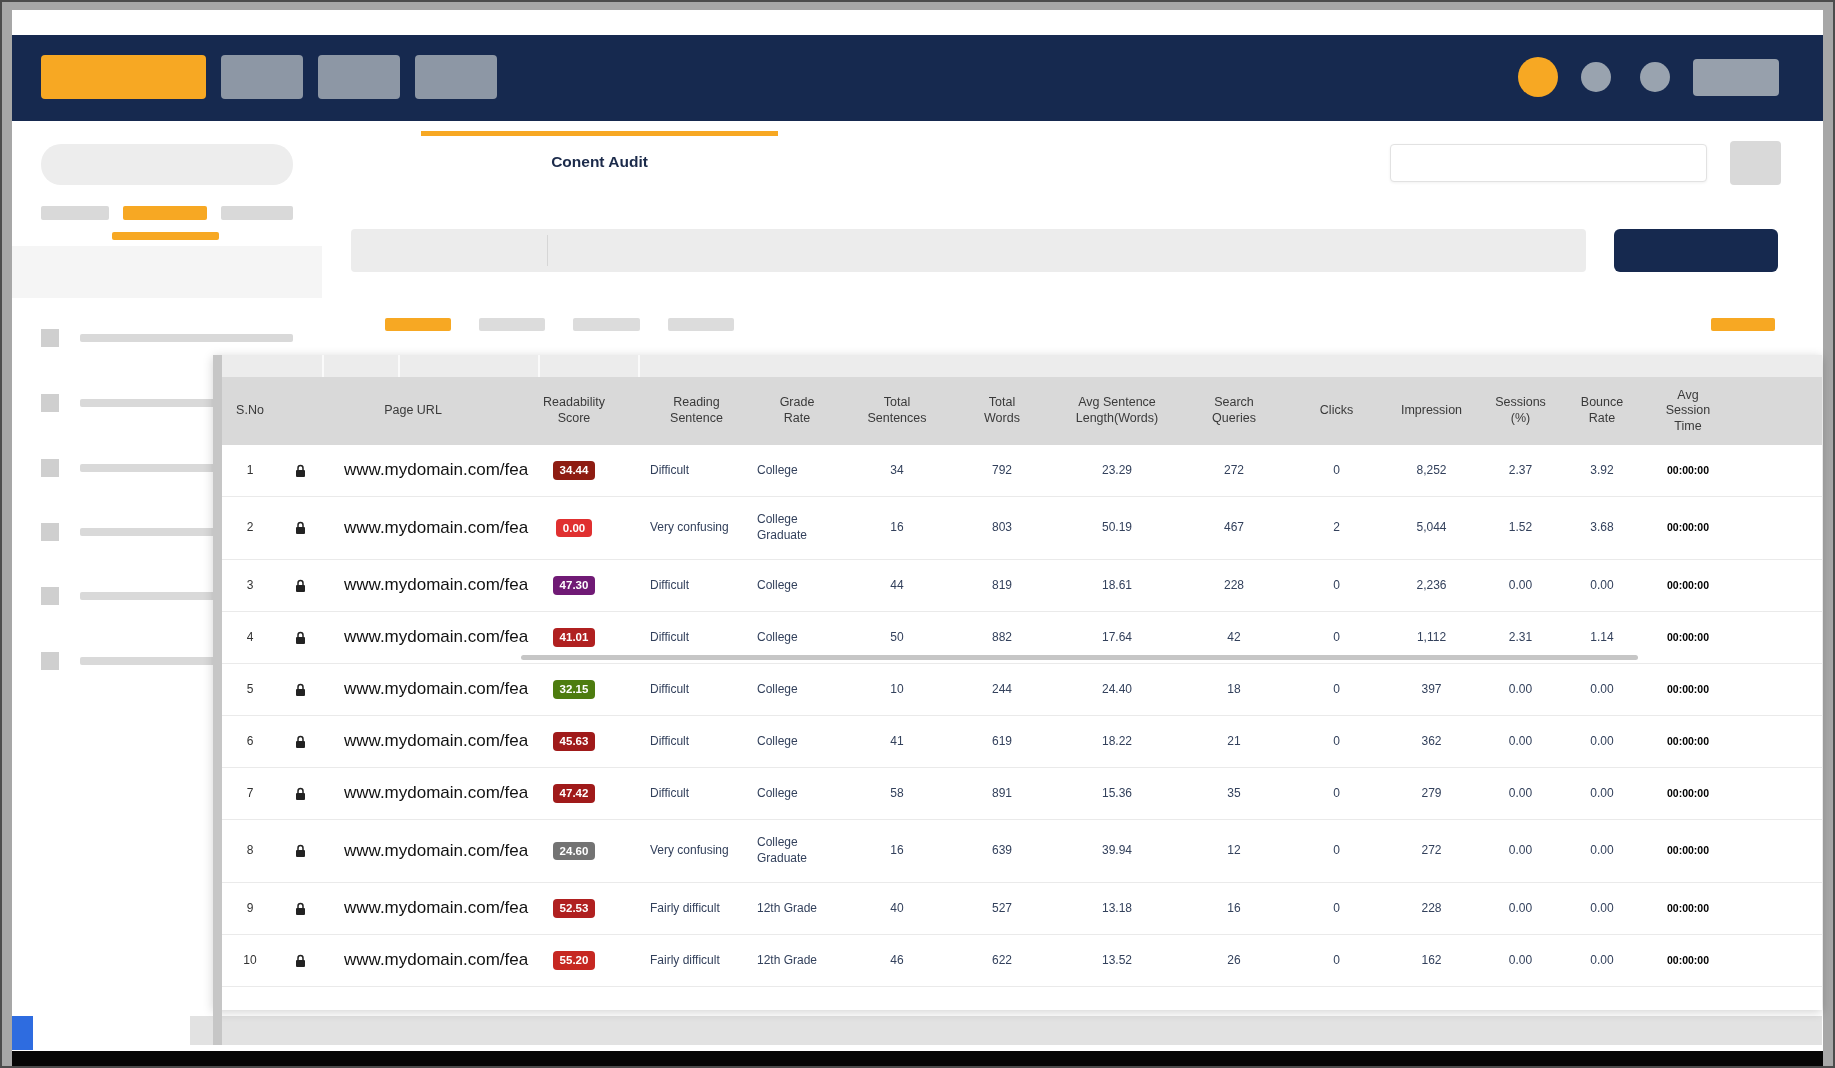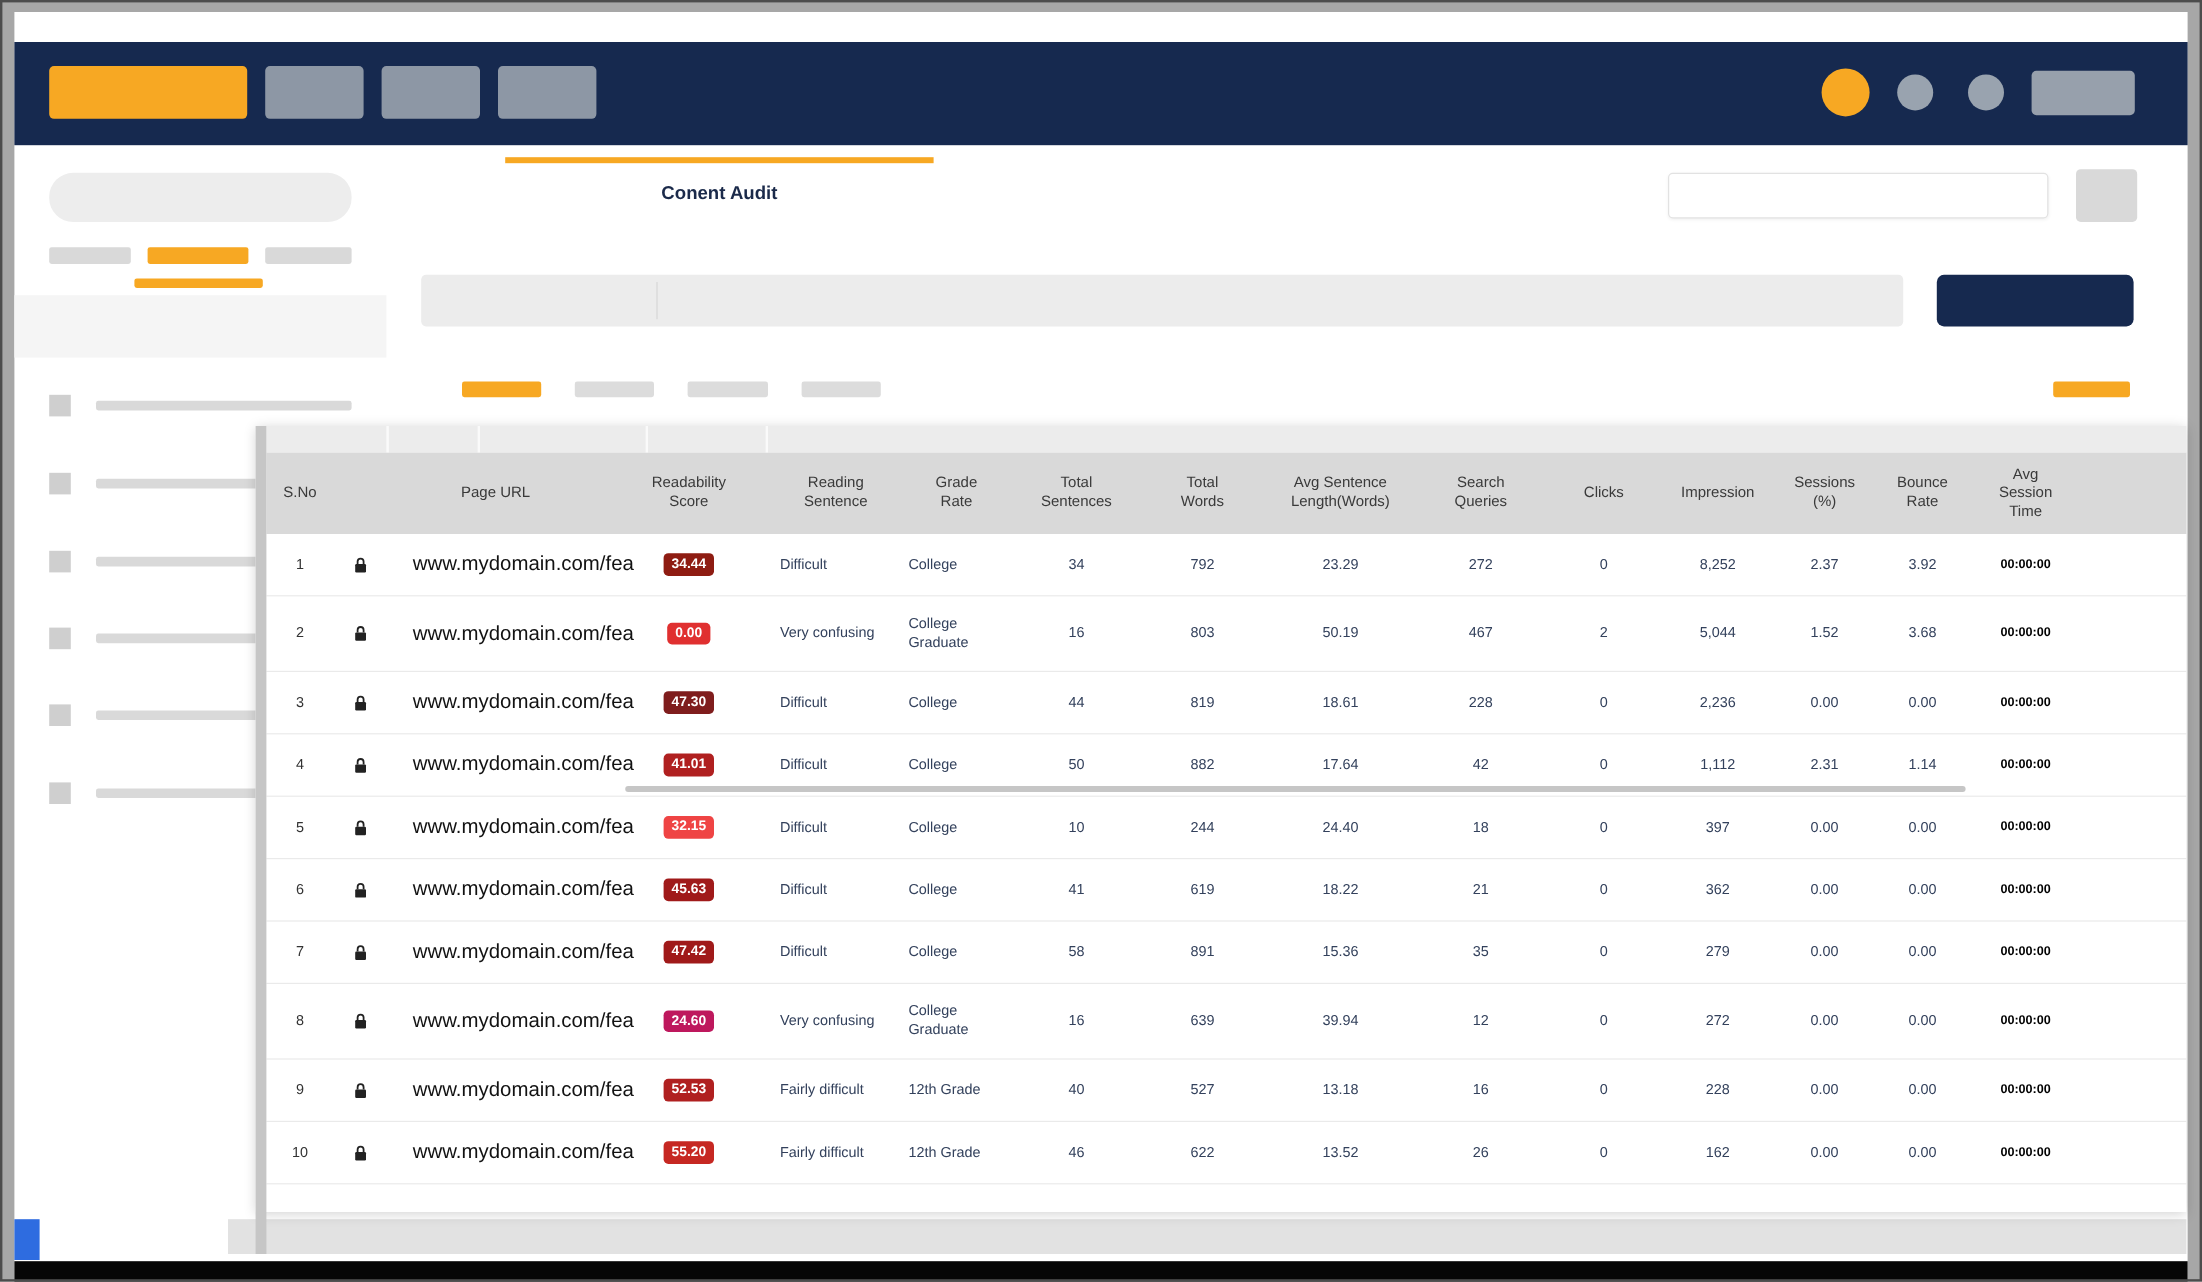--- a/index.html
+++ b/index.html
@@ -271,21 +271,21 @@
   <div class="trow">
     <div class="c num sno">3</div>
     <div class="c lockc">
       <svg width="11" height="14" viewBox="0 0 11 14">
         <path d="M3 6V4a2.5 2.5 0 0 1 5 0v2" fill="none" stroke="#222" stroke-width="1.5"></path>
         <rect x="1" y="6" width="9" height="7" rx="1" fill="#222"></rect>
       </svg>
     </div>
     <div class="c url">www.mydomain.com/fea</div>
     <div class="c scorec">
-          <span class="badge" style="background: #7f1d1d;">47.30</span>
+          <span class="badge" style="background: #701a75;">47.30</span>
         </div>
     <div class="c easi">Difficult</div>
     <div class="c grade">College</div>
     <div class="c num">44</div>
     <div class="c num">819</div>
     <div class="c num">18.61</div>
     <div class="c num">228</div>
     <div class="c num">0</div>
     <div class="c num">2,236</div>
     <div class="c num">0.00</div>
@@ -323,21 +323,21 @@
   <div class="trow">
     <div class="c num sno">5</div>
     <div class="c lockc">
       <svg width="11" height="14" viewBox="0 0 11 14">
         <path d="M3 6V4a2.5 2.5 0 0 1 5 0v2" fill="none" stroke="#222" stroke-width="1.5"></path>
         <rect x="1" y="6" width="9" height="7" rx="1" fill="#222"></rect>
       </svg>
     </div>
     <div class="c url">www.mydomain.com/fea</div>
     <div class="c scorec">
-          <span class="badge" style="background: #ef4444; text-align: right;">32.15</span>
+          <span class="badge" style="background: #4d7c0f; text-align: right;">32.15</span>
         </div>
     <div class="c easi">Difficult</div>
     <div class="c grade">College</div>
     <div class="c num">10</div>
     <div class="c num">244</div>
     <div class="c num">24.40</div>
     <div class="c num">18</div>
     <div class="c num">0</div>
     <div class="c num">397</div>
     <div class="c num">0.00</div>
@@ -401,21 +401,21 @@
   <div class="trow tall">
     <div class="c num sno">8</div>
     <div class="c lockc">
       <svg width="11" height="14" viewBox="0 0 11 14">
         <path d="M3 6V4a2.5 2.5 0 0 1 5 0v2" fill="none" stroke="#222" stroke-width="1.5"></path>
         <rect x="1" y="6" width="9" height="7" rx="1" fill="#222"></rect>
       </svg>
     </div>
     <div class="c url">www.mydomain.com/fea</div>
     <div class="c scorec">
-          <span class="badge" style="background: #be185d;">24.60</span>
+          <span class="badge" style="background: #737373;">24.60</span>
         </div>
     <div class="c easi">Very confusing</div>
     <div class="c grade">College Graduate</div>
     <div class="c num">16</div>
     <div class="c num">639</div>
     <div class="c num">39.94</div>
     <div class="c num">12</div>
     <div class="c num">0</div>
     <div class="c num">272</div>
     <div class="c num">0.00</div>

